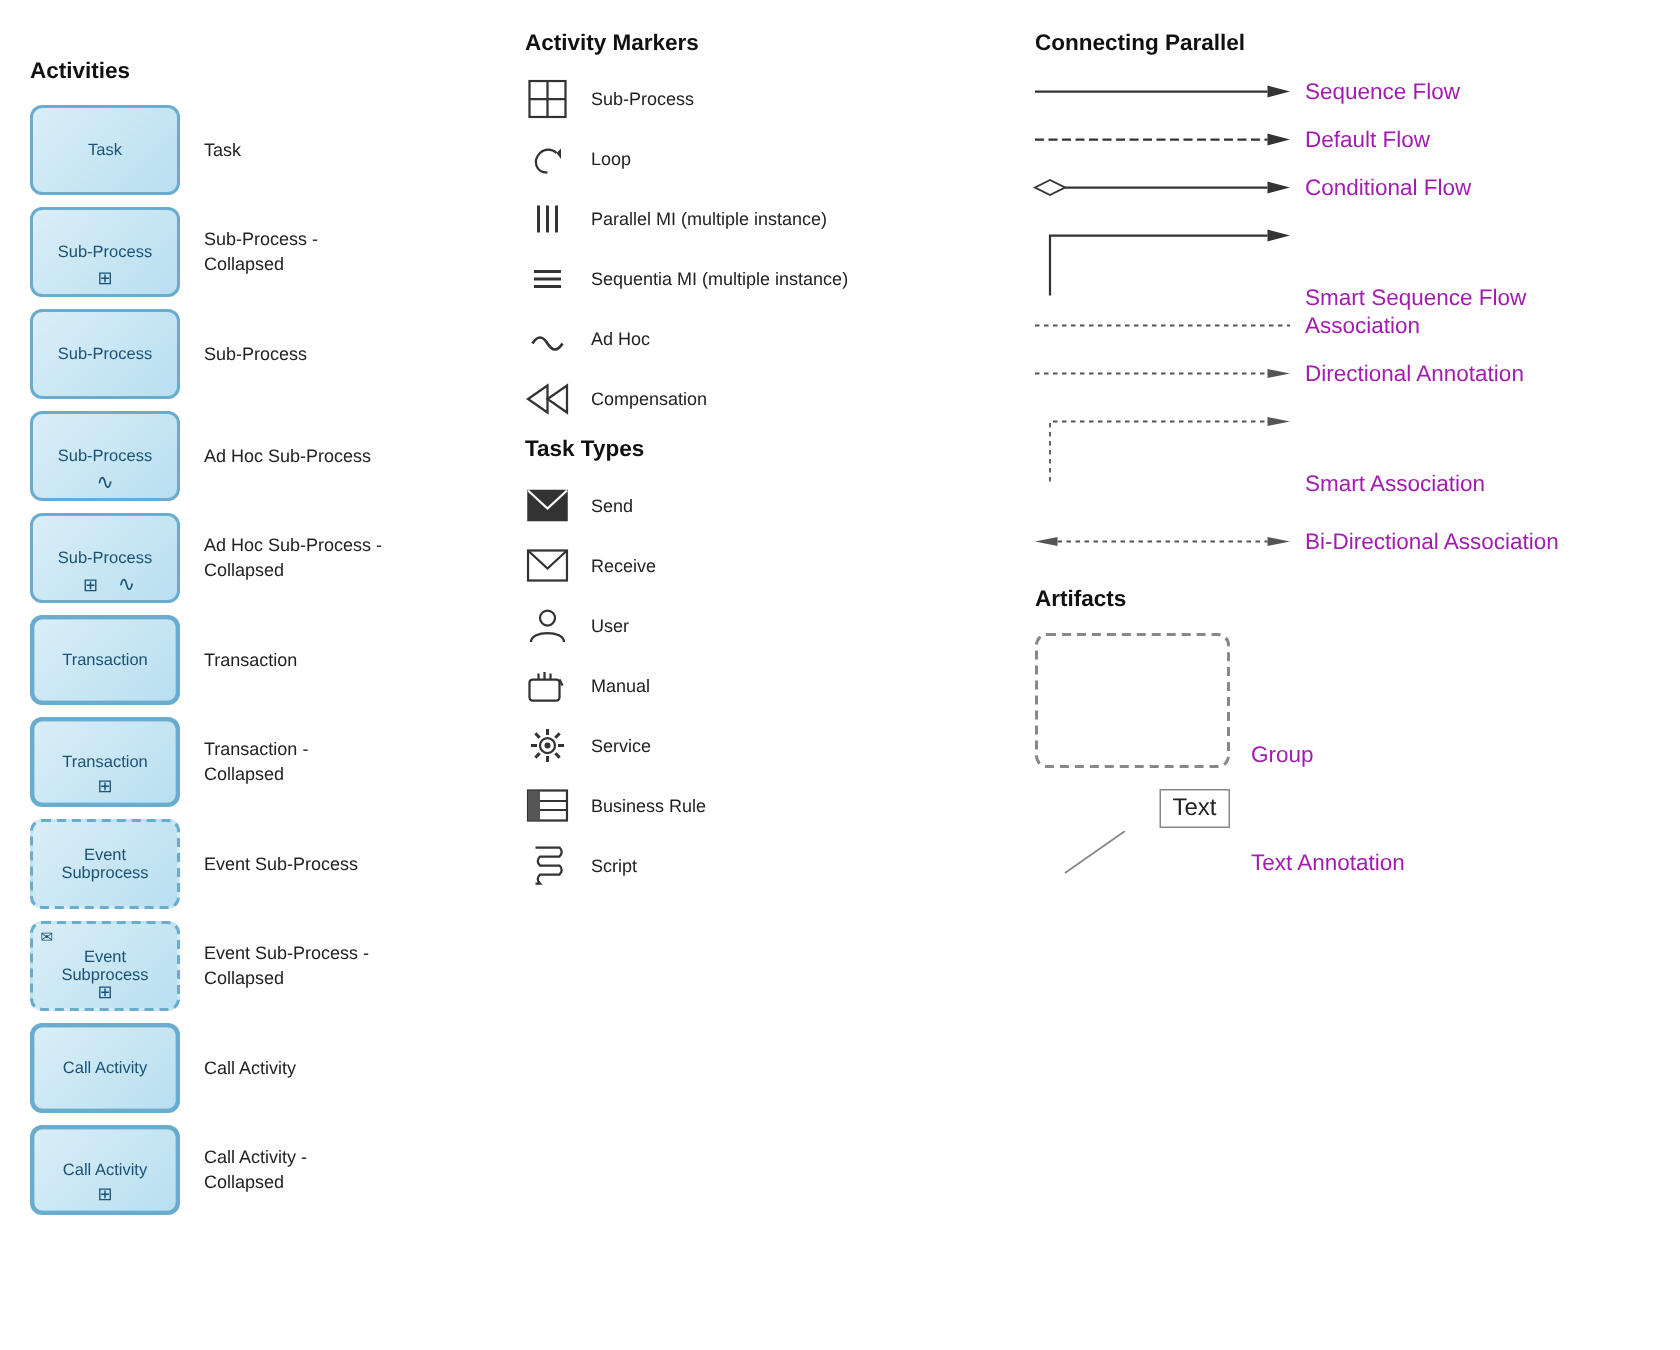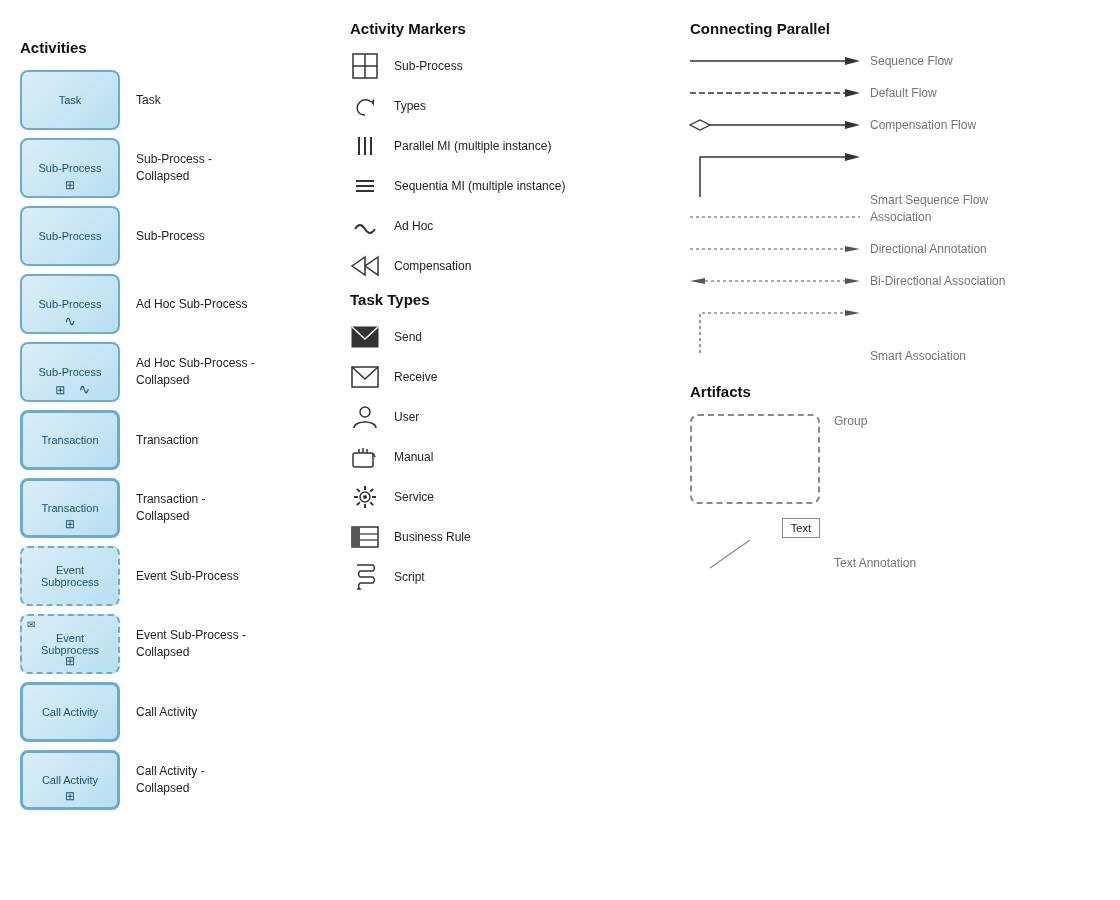--- a/index.html
+++ b/index.html
@@ -98,30 +98,30 @@
       gap: 10px;
     }
     .connect-line {
       width: 170px;
       height: 20px;
       display: flex;
       align-items: center;
       flex-shrink: 0;
       position: relative;
     }
-    .connect-label { font-size: 12px; color: #737373; }
+    .connect-label { font-size: 15px; color: #a21caf; }
 
     
     svg.line-svg { overflow: visible; }
 
     
     .artifacts-section { margin-top: 20px; }
     .artifact-row {
       display: flex;
-      align-items: flex-start;
+      align-items: flex-end;
       gap: 14px;
       margin-bottom: 14px;
     }
     .group-box {
       width: 130px;
       height: 90px;
       border: 2px dashed #888;
       border-radius: 8px;
       background: transparent;
       flex-shrink: 0;
@@ -235,21 +235,21 @@
       <span class="marker-label">Sub-Process</span>
     </div>
 
     <div class="marker-row">
       <div class="marker-symbol">
         <svg width="26" height="26" viewBox="0 0 26 26">
           <path d="M13 22 C5 22 3 14 8 9 C11 6 16 6 19 9" fill="none" stroke="#333" stroke-width="1.5"></path>
           <polygon points="19,9 22,6 22,13" fill="#333"></polygon>
         </svg>
       </div>
-      <span class="marker-label">Types</span>
+      <span class="marker-label">Loop</span>
     </div>
 
     <div class="marker-row">
       <div class="marker-symbol">
         <svg width="26" height="26" viewBox="0 0 26 26">
           <line x1="7" y1="4" x2="7" y2="22" stroke="#333" stroke-width="2"></line>
           <line x1="13" y1="4" x2="13" y2="22" stroke="#333" stroke-width="2"></line>
           <line x1="19" y1="4" x2="19" y2="22" stroke="#333" stroke-width="2"></line>
         </svg>
       </div>
@@ -397,21 +397,21 @@
     </div>
 
     <div class="connect-row">
       <div class="connect-line">
         <svg width="170" height="20" class="line-svg">
           <polygon points="0,10 10,5 20,10 10,15" fill="none" stroke="#333" stroke-width="1.3"></polygon>
           <line x1="20" y1="10" x2="155" y2="10" stroke="#333" stroke-width="1.5"></line>
           <polygon points="155,6 170,10 155,14" fill="#333"></polygon>
         </svg>
       </div>
-      <span class="connect-label">Compensation Flow</span>
+      <span class="connect-label">Conditional Flow</span>
     </div>
 
     <div class="connect-row" style="align-items:flex-end;margin-bottom:0;">
       <div class="connect-line" style="width:170px;height:60px;">
         <svg width="170" height="60" class="line-svg">
           <path d="M10 50 L10 10 L155 10" fill="none" stroke="#333" stroke-width="1.5"></path>
           <polygon points="155,6 170,10 155,14" fill="#333"></polygon>
         </svg>
       </div>
       <span class="connect-label">Smart Sequence Flow</span>
@@ -429,53 +429,53 @@
     <div class="connect-row">
       <div class="connect-line">
         <svg width="170" height="20" class="line-svg">
           <line x1="0" y1="10" x2="155" y2="10" stroke="#555" stroke-width="1.2" stroke-dasharray="3,3"></line>
           <polygon points="155,7 170,10 155,13" fill="#555"></polygon>
         </svg>
       </div>
       <span class="connect-label">Directional Annotation</span>
     </div>
 
-    <div class="connect-row">
-      <div class="connect-line">
-        <svg width="170" height="20" class="line-svg">
-          <polygon points="0,10 15,7 15,13" fill="#555"></polygon>
-          <line x1="15" y1="10" x2="155" y2="10" stroke="#555" stroke-width="1.2" stroke-dasharray="3,3"></line>
-          <polygon points="155,7 170,10 155,13" fill="#555"></polygon>
-        </svg>
-      </div>
-      <span class="connect-label">Bi-Directional Association</span>
-    </div>
-
     <div class="connect-row" style="align-items:flex-end;margin-bottom:20px;">
       <div class="connect-line" style="width:170px;height:60px;">
         <svg width="170" height="60" class="line-svg">
           <path d="M10 50 L10 10 L155 10" fill="none" stroke="#555" stroke-width="1.2" stroke-dasharray="3,3"></path>
           <polygon points="155,7 170,10 155,13" fill="#555"></polygon>
         </svg>
       </div>
       <span class="connect-label">Smart Association</span>
     </div>
 
+    <div class="connect-row">
+      <div class="connect-line">
+        <svg width="170" height="20" class="line-svg">
+          <polygon points="0,10 15,7 15,13" fill="#555"></polygon>
+          <line x1="15" y1="10" x2="155" y2="10" stroke="#555" stroke-width="1.2" stroke-dasharray="3,3"></line>
+          <polygon points="155,7 170,10 155,13" fill="#555"></polygon>
+        </svg>
+      </div>
+      <span class="connect-label">Bi-Directional Association</span>
+    </div>
+
     <div class="artifacts-section">
       <div class="section-title">Artifacts</div>
 
       <div class="artifact-row">
         <div class="group-box"></div>
         <span class="connect-label">Group</span>
       </div>
 
       <div class="artifact-row" style="align-items:flex-end;">
         <div style="display:flex;flex-direction:column;align-items:flex-end;width:130px;">
           <div style="display:flex;align-items:center;margin-bottom:2px;">
-            <div style="border:1px solid #888;padding:3px 8px;font-size:11px;background:#fff;">Text</div>
+            <div style="border:1px solid #888;padding:3px 8px;font-size:16px;background:#fff;">Text</div>
           </div>
           <svg width="60" height="30" style="margin-right:60px;">
             <line x1="50" y1="0" x2="10" y2="28" stroke="#888" stroke-width="1.2"></line>
           </svg>
         </div>
         <span class="connect-label">Text Annotation</span>
       </div>
     </div>
   </div>
 </div>

